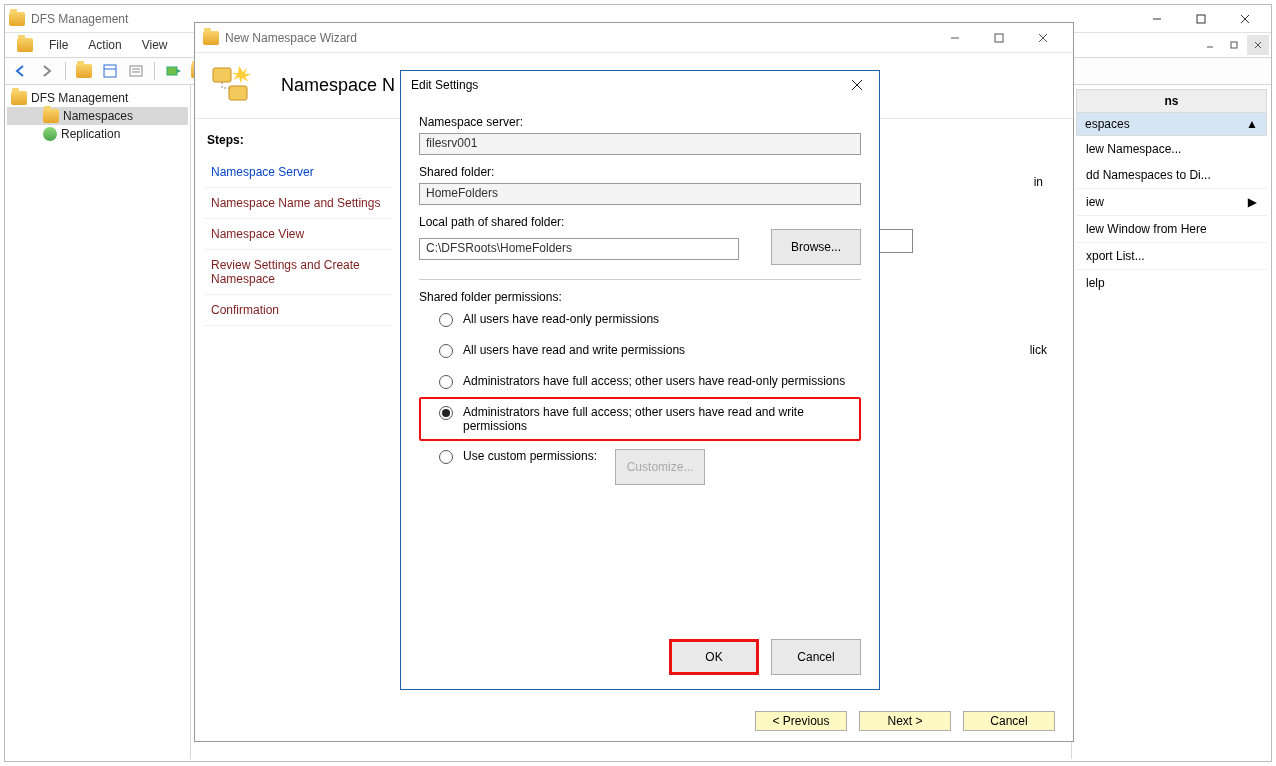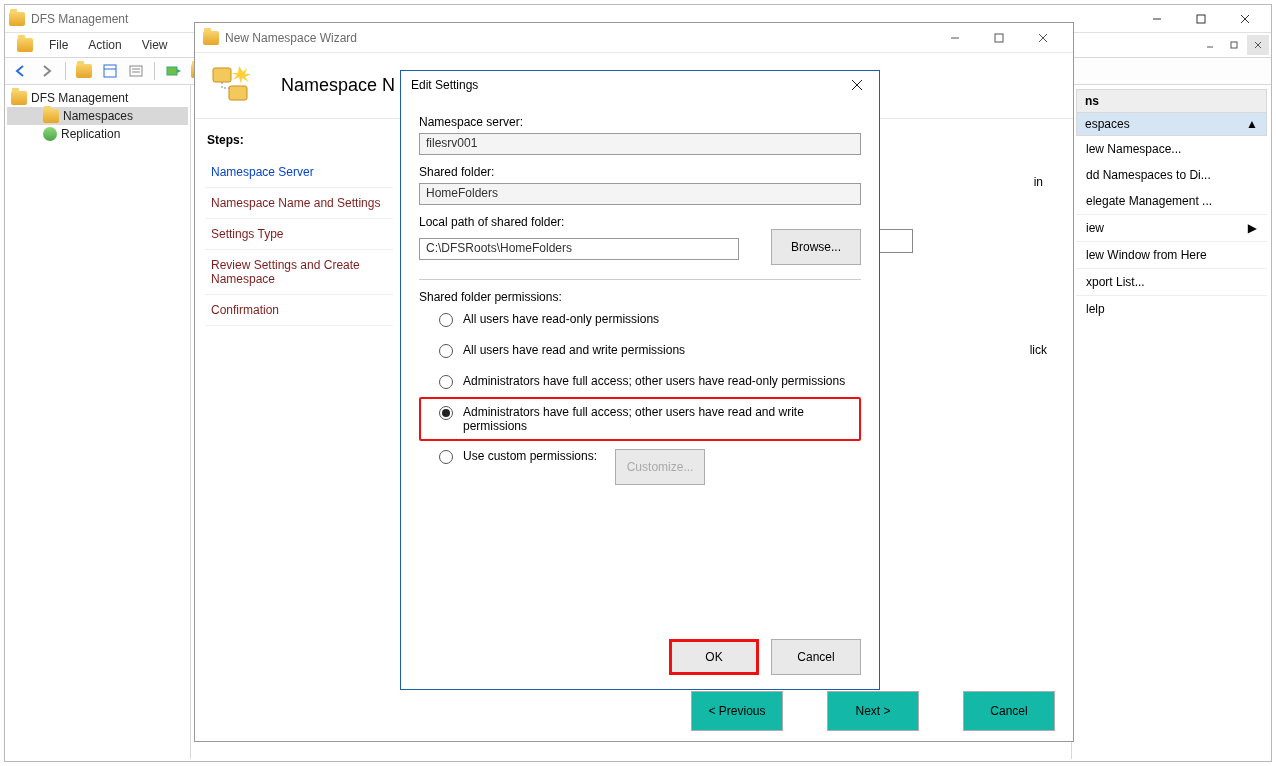--- a/index.html
+++ b/index.html
@@ -16,40 +16,40 @@
   .menubar span { color:#333; padding:2px 8px;}
   .toolbar { height:28px; border-top:1px solid #d8d8d8; border-bottom:1px solid #d8d8d8; display:flex; align-items:center; padding:0 6px; gap:6px; background:#fdfdfd;}
   .tool-ico { width:20px; height:20px; display:flex; align-items:center; justify-content:center;}
   .tool-sep { width:1px; height:18px; background:#ccc; margin:0 2px;}
   .body-row { display:flex; height:calc(100% - 82px);}
   .nav-tree { width:186px; border-right:1px solid #d8d8d8; padding:4px 2px; background:#fff;}
   .tree-node { display:flex; align-items:center; padding:2px 4px; gap:4px; color:#222;}
   .tree-node.child { padding-left:36px;}
   .tree-node.selected { background:#d8d8d8;}
   .content-mid { flex:1; background:#fff;}
-  .actions-panel { width:200px; border-left:1px solid #d8d8d8; padding:4px;}
+  .actions-panel { width:200px; border-left:1px solid #d8d8d8; padding:4px;text-align:center;}
   .actions-header { background:#eee; padding:4px 8px; font-weight:600; border:1px solid #d8d8d8;}
   .actions-sub { background:#d6e5f3; padding:4px 8px; border:1px solid #d8d8d8; border-top:none; display:flex; justify-content:space-between; align-items:center;}
   .action-item { padding:6px 10px; display:flex; align-items:center; gap:6px;}
   .action-item.sep-above { border-top:1px solid #eee;}
   
   .wizard-window { position:absolute; top:22px; left:194px; width:880px; height:720px; border:1px solid #999; background:#fff; box-shadow:none;}
   .wizard-title { height:30px; display:flex; align-items:center; padding:0 8px; border-bottom:1px solid #e8e8e8;}
   .wizard-title .t { flex:1; color:#6b6b6b; margin-left:6px;}
   .wizard-head { height:66px; display:flex; align-items:center; padding:0 14px; border-bottom:1px solid #e8e8e8; background:#fff;}
   .wizard-head-title { font-weight:400; font-size:18px; margin-left:28px;}
   .wizard-body { display:flex; height:580px;gap:10px;}
   .wizard-steps { width:208px; padding:8px 10px;}
   .steps-title { font-weight:700; margin:6px 2px 10px;}
   .step { padding:8px 6px; color:#7f1d1d; border-bottom:1px solid #eee;}
   .step.active { color:#0645cc;}
   .wizard-content { flex:1; padding:16px 20px;}
   .wiz-input { width:480px; height:24px; border:1px solid #888; padding:2px 6px; background:#fff;}
   .wiz-footer { position:absolute; bottom:10px; right:18px; display:flex; gap:12px;}
-  .wbtn { width:92px; height:40px; border:1px solid #adadad; background:#14b8a6; display:flex; align-items:center; justify-content:center;margin-left:32px;}
+  .wbtn { width:92px; height:20px; border:1px solid #adadad; background:#fef9c3; display:flex; align-items:center; justify-content:center;}
   
   .dialog { position:absolute; top:70px; left:400px; width:480px; height:620px; border:1px solid #1c5faa; background:#fff;}
   .dialog-title { height:28px; display:flex; align-items:center; padding:0 10px;}
   .dialog-title .t { flex:1;}
   .dlg-body { padding:6px 18px;}
   .dlg-label { margin-top:10px;}
   .dlg-input { width:100%; height:22px; border:1px solid #9a9a9a; background:#f4f4f4; padding:2px 6px; margin-top:4px; color:#333;}
   .dlg-input.white { background:#fff; width:320px;}
   .dlg-row { display:flex; gap:32px; align-items:center;}
   .dbtn { width:90px; height:36px; border:1px solid #adadad; background:#e9e9e9; display:flex; align-items:center; justify-content:center;}
@@ -176,23 +176,20 @@
       <div class="actions-sub">
           <span>espaces</span>
           <span>▲</span>
         </div>
       <div class="action-item">
           <span>lew Namespace...</span>
         </div>
       <div class="action-item">
           <span>dd Namespaces to Di...</span>
         </div>
-      <div class="action-item">
-          <span>elegate Management ...</span>
-        </div>
       <div class="action-item sep-above">
           <span>iew</span>
           <span style="margin-left:auto">▶</span>
         </div>
       <div class="action-item sep-above">
           <span>lew Window from Here</span>
         </div>
       <div class="action-item sep-above">
           <span>xport List...</span>
         </div>
@@ -233,21 +230,21 @@
       <path d="M13 18 v6 h7" fill="none" stroke="#888" stroke-dasharray="2,2"></path>
       <polygon points="30,2 34,8 38,4 36,10 42,10 36,13 40,18 33,14 32,20 30,13 24,16 28,11 22,9 29,9" fill="#ffcf3a"></polygon>
     </svg>
     <span class="wizard-head-title">Namespace N</span>
   </div>
   <div class="wizard-body">
     <div class="wizard-steps">
       <div class="steps-title">Steps:</div>
       <div class="step active">Namespace Server</div>
       <div class="step">Namespace Name and Settings</div>
-      <div class="step">Settings Type</div>
+      <div class="step">Namespace View</div>
       <div class="step">Review Settings and Create Namespace</div>
       <div class="step">Confirmation</div>
     </div>
     <div class="wizard-content">
       <div style="text-align:right; margin:40px 10px 0 0;">in</div>
       <div class="wiz-input" style="margin-top:40px;"></div>
       <div style="text-align:right; margin:90px 6px 0 0;">lick</div>
     </div>
   </div>
   <div class="wiz-footer">

